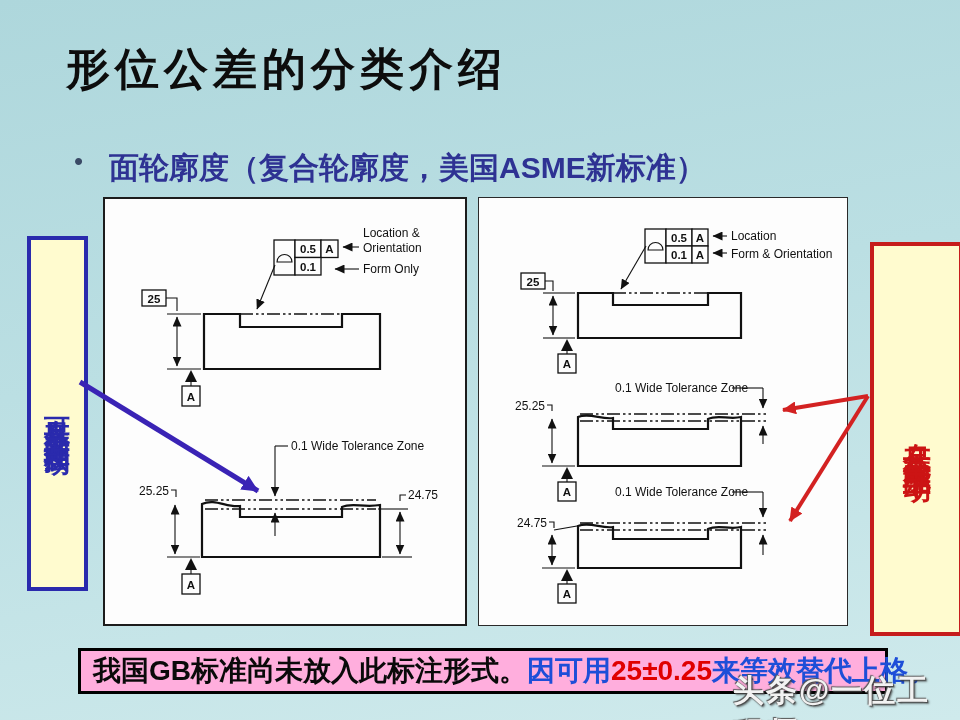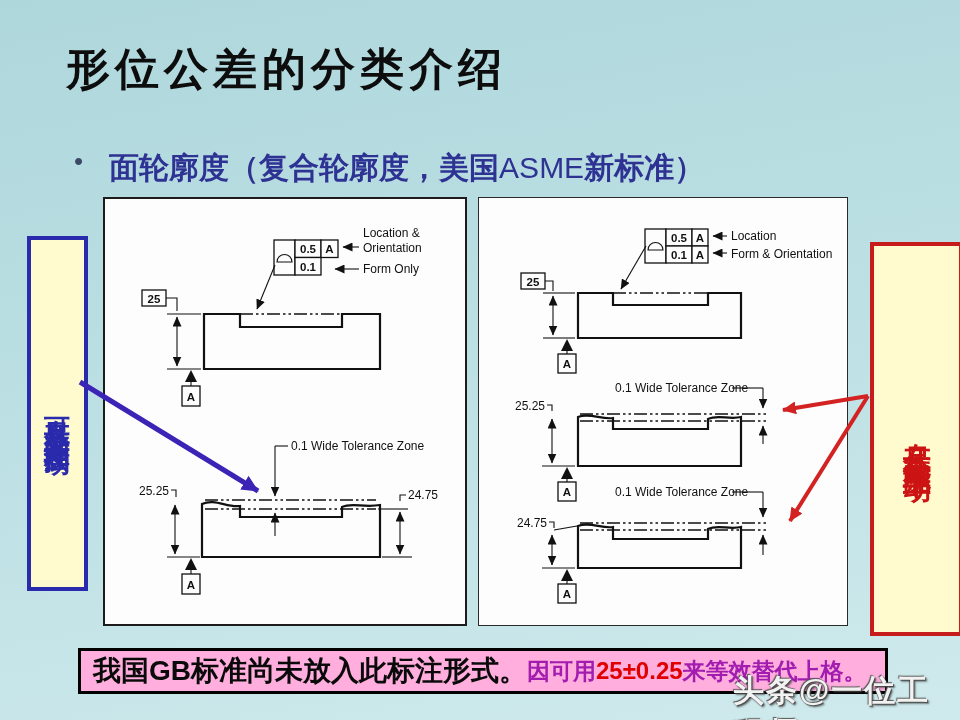--- a/index.html
+++ b/index.html
@@ -5,38 +5,38 @@
   html,body{margin:0;padding:0;background:#888;}
   .slide{position:relative;width:960px;height:720px;overflow:hidden;
     background:linear-gradient(170deg,#aed7dc 0%,#bbdfe3 45%,#cfeaec 100%);
     font-family:"Liberation Sans",sans-serif;}
   .title{position:absolute;left:56px;top:30px;margin:10px;
     font-family:"DejaVu Serif",serif;font-weight:700;font-size:44px;
     letter-spacing:5px;color:#0d0d0d;}
   .bullet-row{position:absolute;left:74px;top:146px;white-space:nowrap;}
   .bullet-dot{display:inline-block;vertical-align:8px;font-size:26px;color:#3a4a66;margin-right:26px;}
   .bullet-text{font-family:"DejaVu Serif",serif;font-size:30px;font-weight:700;color:#2e3293;}
-  .bullet-text .asme{font-family:"Liberation Sans",sans-serif;font-weight:400;}
+  .bullet-text .asme{font-family:"Liberation Sans",sans-serif;font-weight:700;}
   .panel{position:absolute;background:#fdfdfd;}
   .panel-left{left:103px;top:197px;width:360px;height:425px;border:2px solid #1c1c1c;}
   .panel-right{left:478px;top:197px;width:368px;height:427px;border:1.5px solid #2a2a2a;}
   .panel svg{display:block;width:100%;height:100%;}
   .callout{position:absolute;background:#fffbcf;display:flex;align-items:center;justify-content:center;}
   .callout-left{left:27px;top:236px;width:53px;height:347px;border:4px solid #2a2aad;}
   .callout-right{left:870px;top:242px;width:85px;height:386px;border:4px solid #c61c1c;}
   .vtext{writing-mode:vertical-rl;text-orientation:upright;font-weight:700;line-height:1;}
   .callout-left .vtext{font-size:26px;letter-spacing:3px;color:#2a2aad;}
   .callout-right .vtext{font-size:28px;letter-spacing:3px;color:#cc1414;}
   .overlay{position:absolute;left:0;top:0;width:960px;height:720px;pointer-events:none;}
   .note{position:absolute;left:78px;top:648px;width:810px;height:46px;
     background:#ffaedd;border:3px solid #000;box-sizing:border-box;
     display:flex;align-items:center;padding-left:12px;white-space:nowrap;}
   .note .n1{font-size:28px;font-weight:800;color:#0a0a0a;}
-  .note .n2{font-size:23px;font-weight:800;color:#a21caf;}
-  .note .hl{color:#e00000;font-size:24px;}
+  .note .n2{font-size:28px;font-weight:800;color:#1d4ed8;}
+  .note .hl{color:#e00000;font-size:28px;}
   .watermark{position:absolute;left:733px;top:670px;font-size:31px;font-weight:700;
     letter-spacing:2px;color:#f2f2f2;
     text-shadow:1px 1px 1px #444,-1px -1px 1px #555,2px 2px 2px rgba(40,40,40,.55);}
   
   .oL{fill:none;stroke:#111;stroke-width:2.2;}
   .tn{fill:none;stroke:#111;stroke-width:1.1;}
   .fr{fill:#fdfdfd;stroke:#111;stroke-width:1.3;}
   .ph{fill:none;stroke:#111;stroke-width:1.3;stroke-dasharray:13 3 2.5 3 2.5 3;}
   .dt{font:600 11.5px "Liberation Sans",sans-serif;fill:#111;}
   .lb{font:12px "Liberation Sans",sans-serif;fill:#111;}

